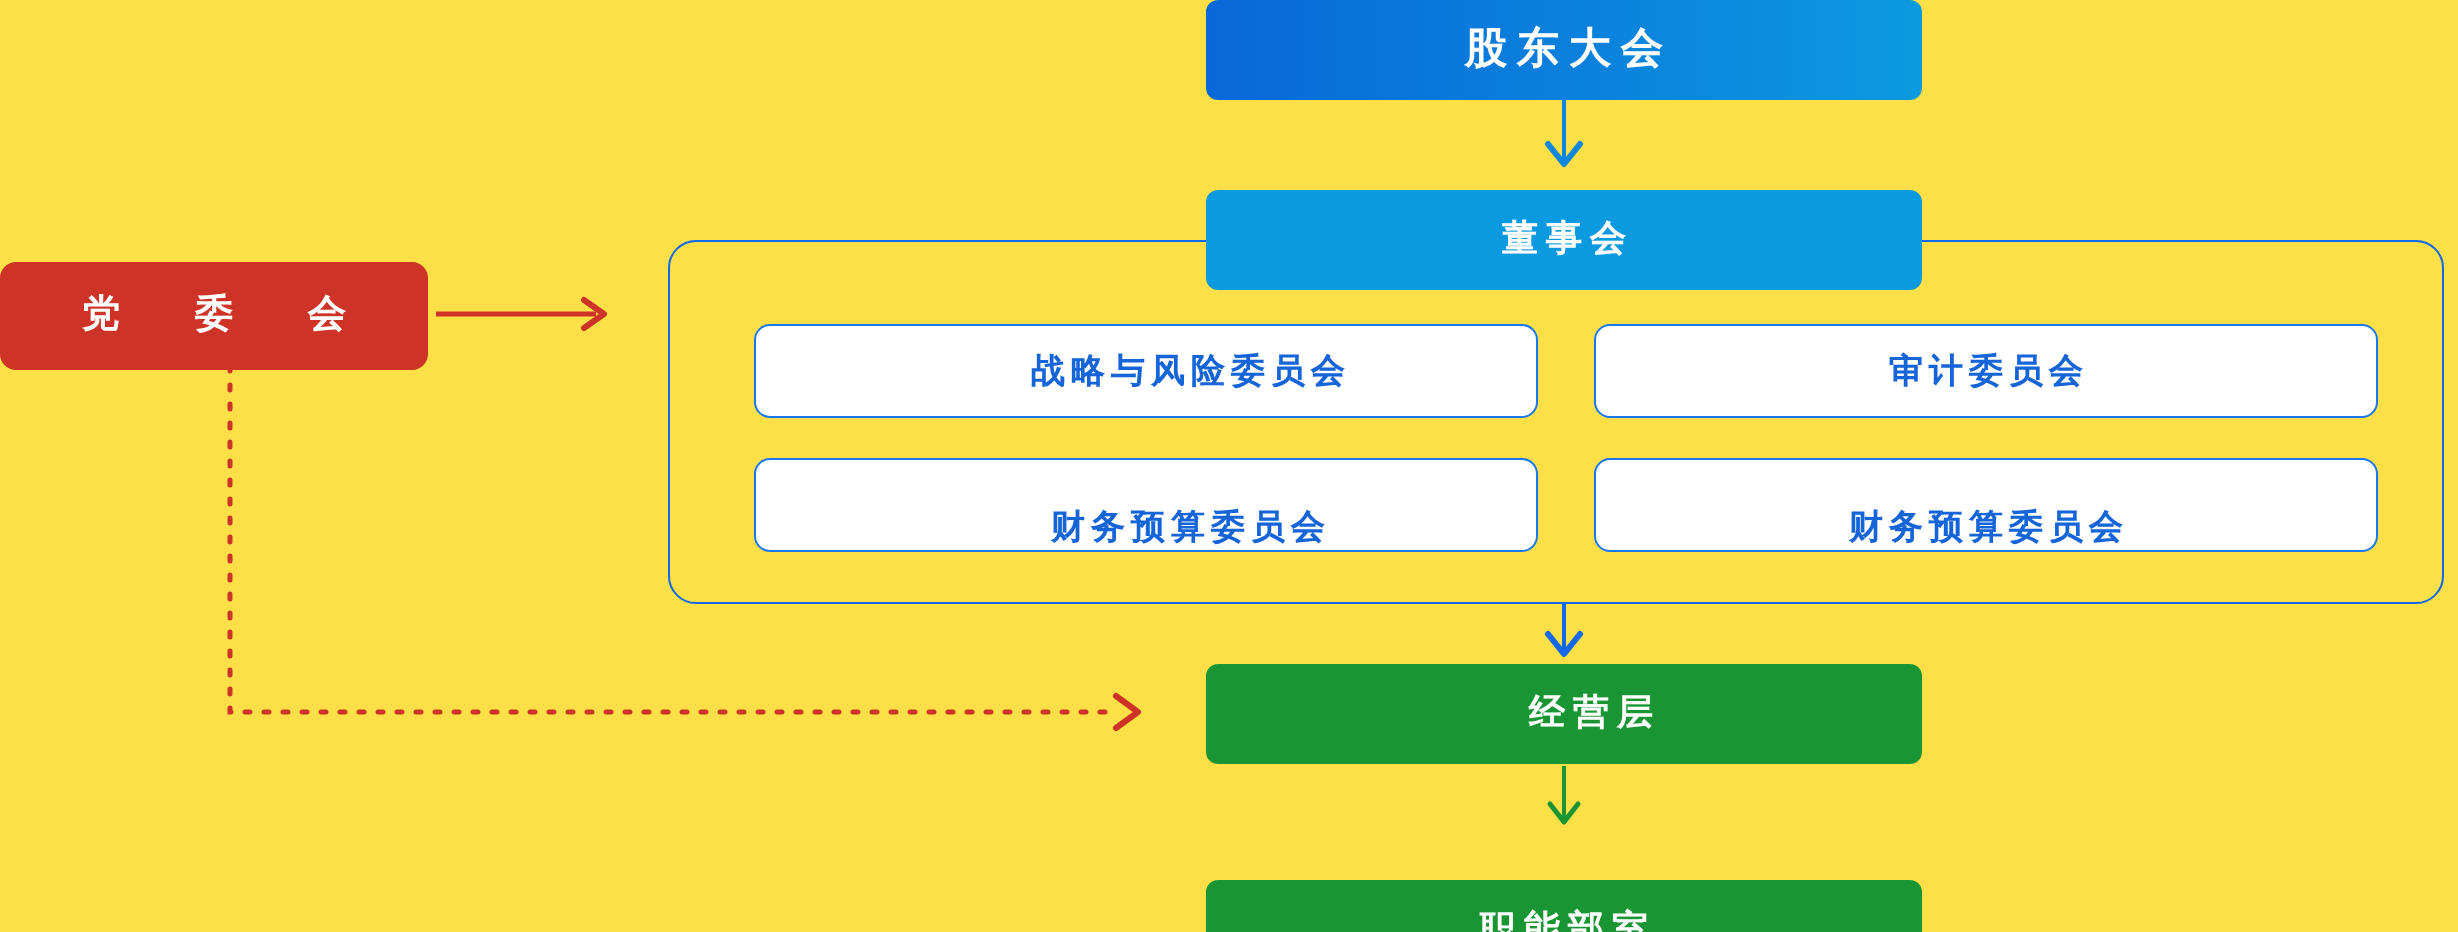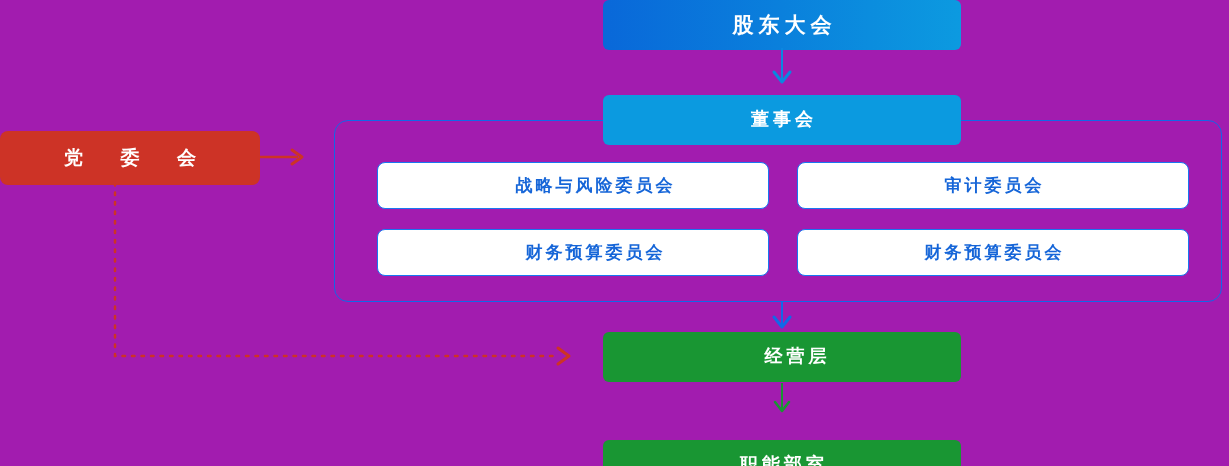--- a/index.html
+++ b/index.html
@@ -8,21 +8,21 @@
     padding: 0;
     background: #000000;
   }
   body {
     font-family: "Liberation Sans", "DejaVu Sans", sans-serif;
   }
   #diagram-root {
     position: relative;
     width: 1229px;
     height: 466px;
-    background: #a21caf;
+    background: #fde047;
     overflow: hidden;
   }
 
   
   .node {
     position: absolute;
     box-sizing: border-box;
     display: flex;
     align-items: center;
     justify-content: center;
@@ -57,21 +57,21 @@
     font-size: 18px;
     letter-spacing: 4px;
     text-indent: 4px;
     z-index: 4;
   }
 
   
   .node-party {
     left: 0px;
     top: 131px;
-    width: 260px;
+    width: 214px;
     height: 54px;
     background: #cd3326;
     color: #ffffff;
     font-size: 19px;
     letter-spacing: 9px;
     text-indent: 9px;
     border-radius: 8px;
     z-index: 5;
   }
 
@@ -118,21 +118,21 @@
     font-size: 17px;
     font-weight: bold;
     letter-spacing: 3px;
     text-indent: 3px;
     white-space: nowrap;
     z-index: 3;
   }
   .committee-col-left  { left: 377px; padding-left: 42px; }
   .committee-col-right { left: 797px; }
   .committee-row-top    { top: 162px; }
-  .committee-row-bottom { top: 229px; }
+  .committee-row-bottom { top: 229px; align-items: flex-end; }
 
   
   .connector {
     position: absolute;
     z-index: 1;
   }
   .connector-arrow-sh-board  { left: 762px; top: 48px;  }
   .connector-arrow-board-mgmt{ left: 762px; top: 299px; }
   .connector-arrow-mgmt-func { left: 762px; top: 381px; }
   .connector-party-solid     { left: 218px; top: 146px; }

